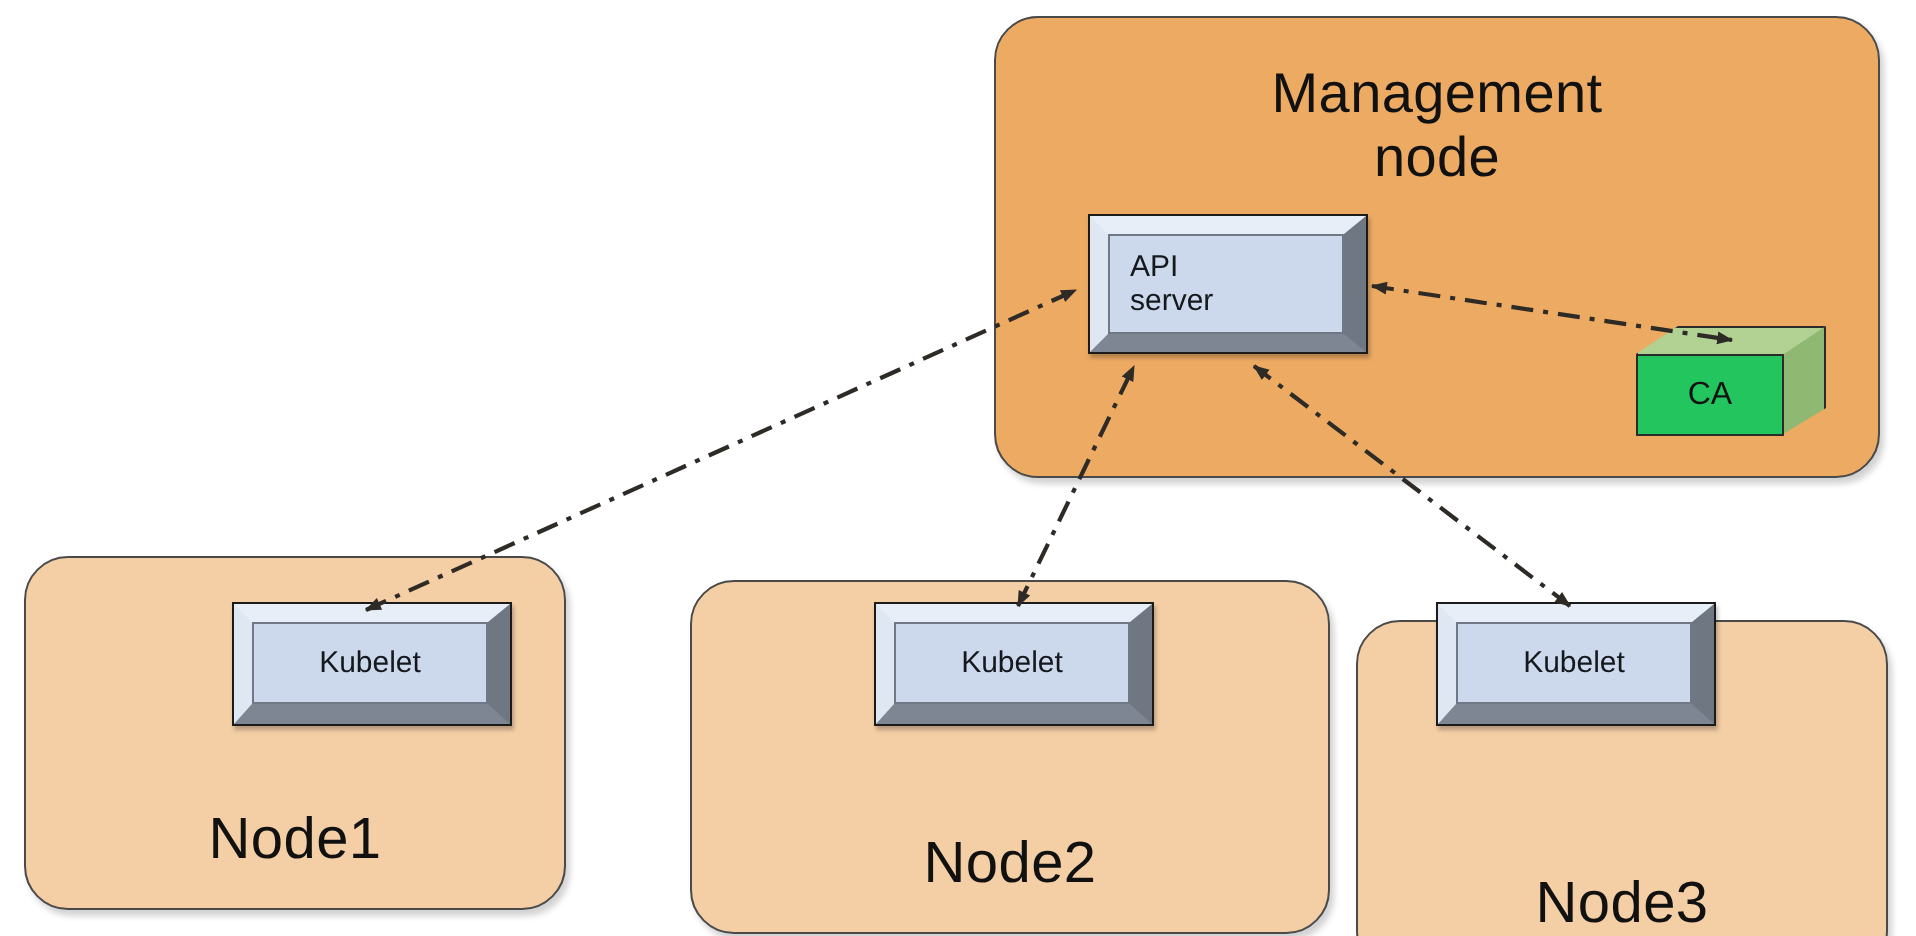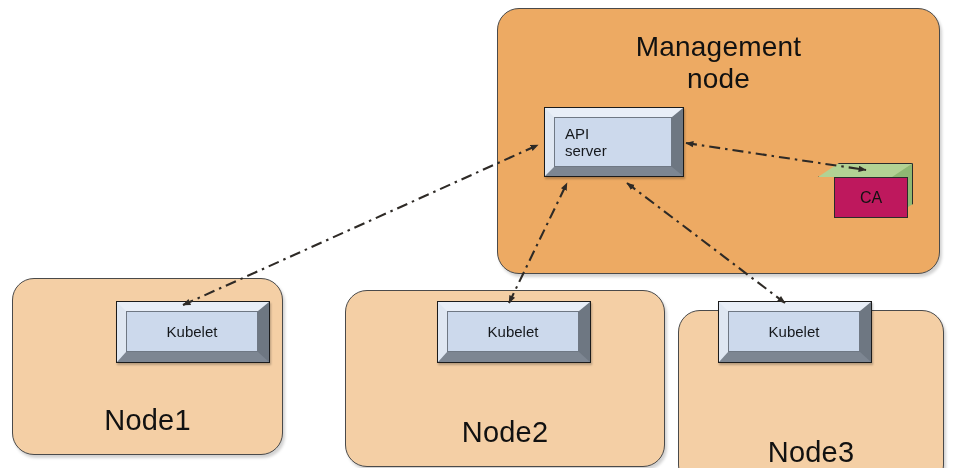--- a/index.html
+++ b/index.html
@@ -90,21 +90,21 @@
   #api-server { left: 544px; top: 107px; width: 140px; height: 70px; padding-left: 23px; }
   #api-server .frame { border-width: 9px 11px 9px 9px; }
   #api-server .face { inset: 9px 11px 9px 9px; }
   #api-server .label {
     font-size: 15px;
     line-height: 17px;
     padding-left: 10px;
   }
 
   
-  .kubelet-box { width: 154px; height: 62px; }
+  .kubelet-box { width: 140px; height: 62px; }
   .kubelet-box .frame { border-width: 9px 11px 10px 9px; }
   .kubelet-box .face { inset: 9px 11px 10px 9px; }
   .kubelet-box .label {
     font-size: 15px;
     width: 100%;
     text-align: center;
   }
   #kubelet-1 { left: 116px; top: 301px; }
   #kubelet-2 { left: 437px; top: 301px; }
   #kubelet-3 { left: 718px; top: 301px; }
@@ -117,27 +117,26 @@
     width: 95px;
     height: 55px;
     z-index: 3;
   }
   #ca-box .ca-front {
     position: absolute;
     left: 0;
     top: 14px;
     width: 74px;
     height: 41px;
-    background: #be185d;
+    background: #22c55e;
     border: 1.5px solid #2b2b2b;
     box-sizing: border-box;
     display: flex;
     align-items: center;
     justify-content: center;
-    margin-left: 16px;
   }
   #ca-box .ca-top {
     position: absolute;
     left: 0;
     top: 0;
     width: 95px;
     height: 41px;
     background: #b2d294;
     border: 1.5px solid #2b2b2b;
     box-sizing: border-box;
@@ -157,21 +156,21 @@
   #ca-box .ca-label {
     color: #121212;
     font-size: 16px;
   }
 </style>
 </head>
 <body>
 
 <div id="canvas">
 
-  <div class="zone" id="mgmt-node" style="left:497px; top:8px; width:443px; height:266px;">
+  <div class="zone" id="mgmt-node" style="left:497px; top:8px; width:443px; height:231px;">
     <div class="zone-title">Management
 node</div>
   </div>
 
   <div class="bevel" id="api-server">
     <div class="frame"></div>
     <div class="face">
       <span class="label">API
 server</span>
     </div>

